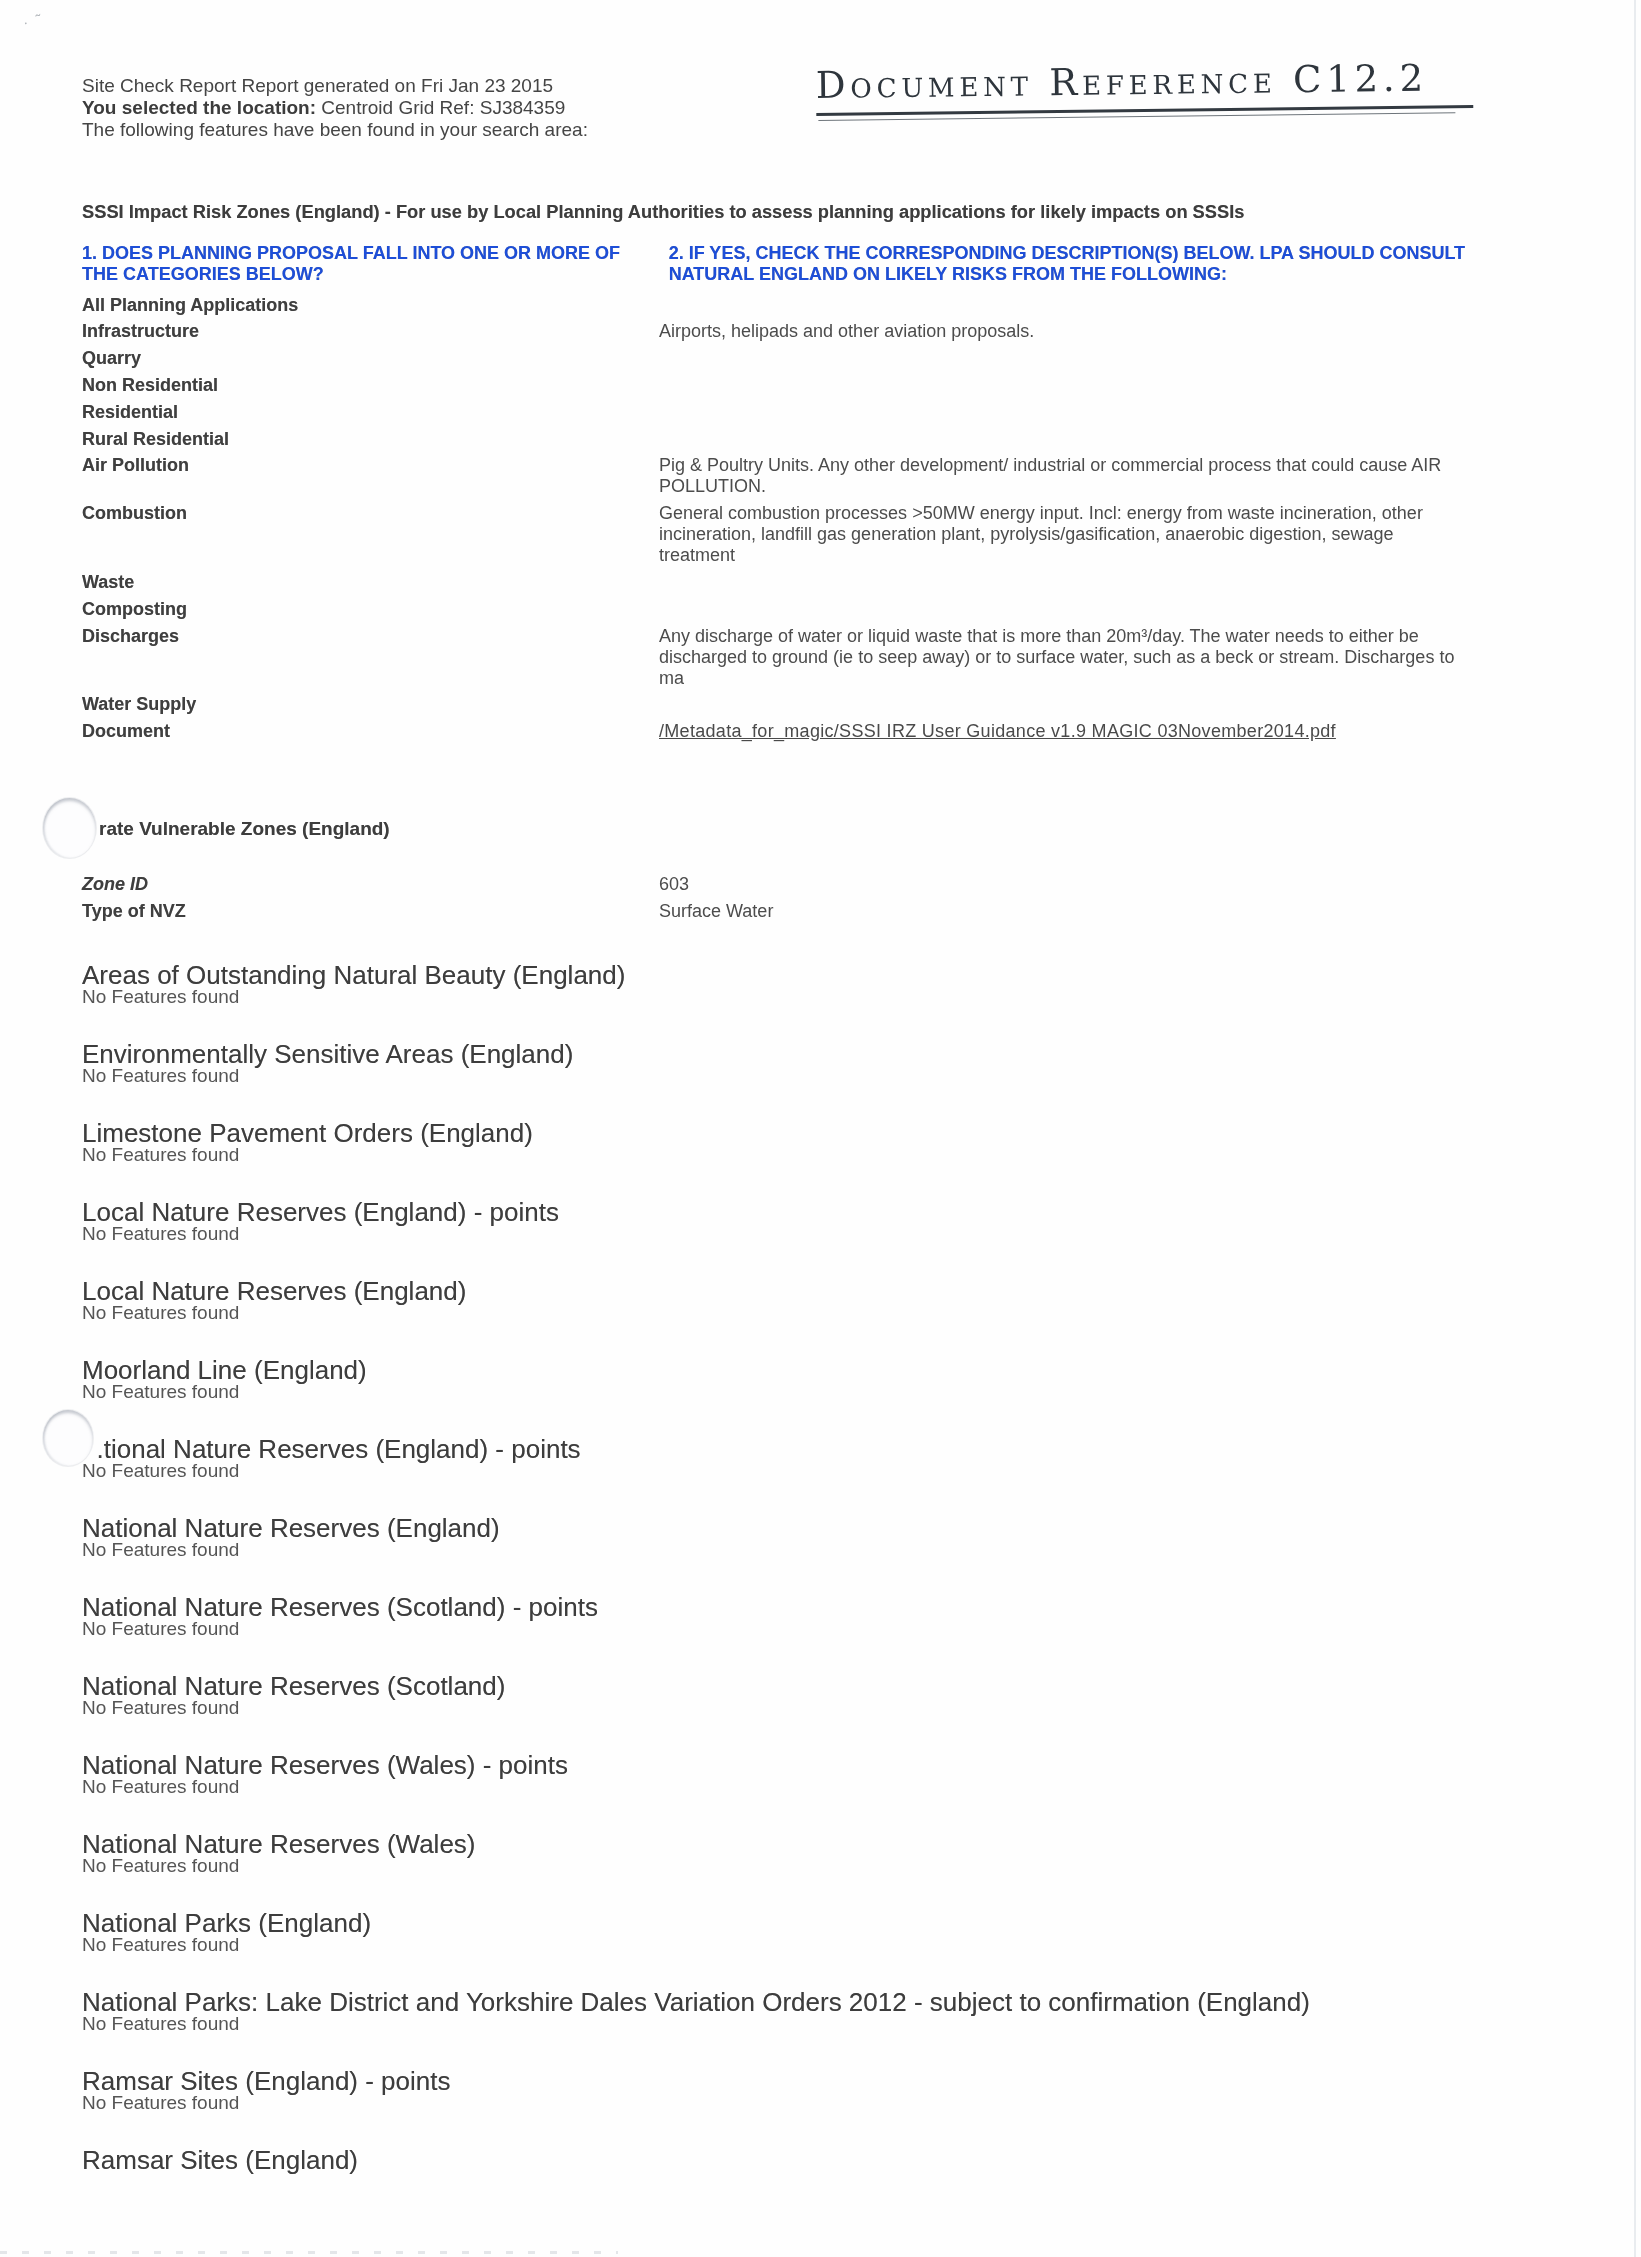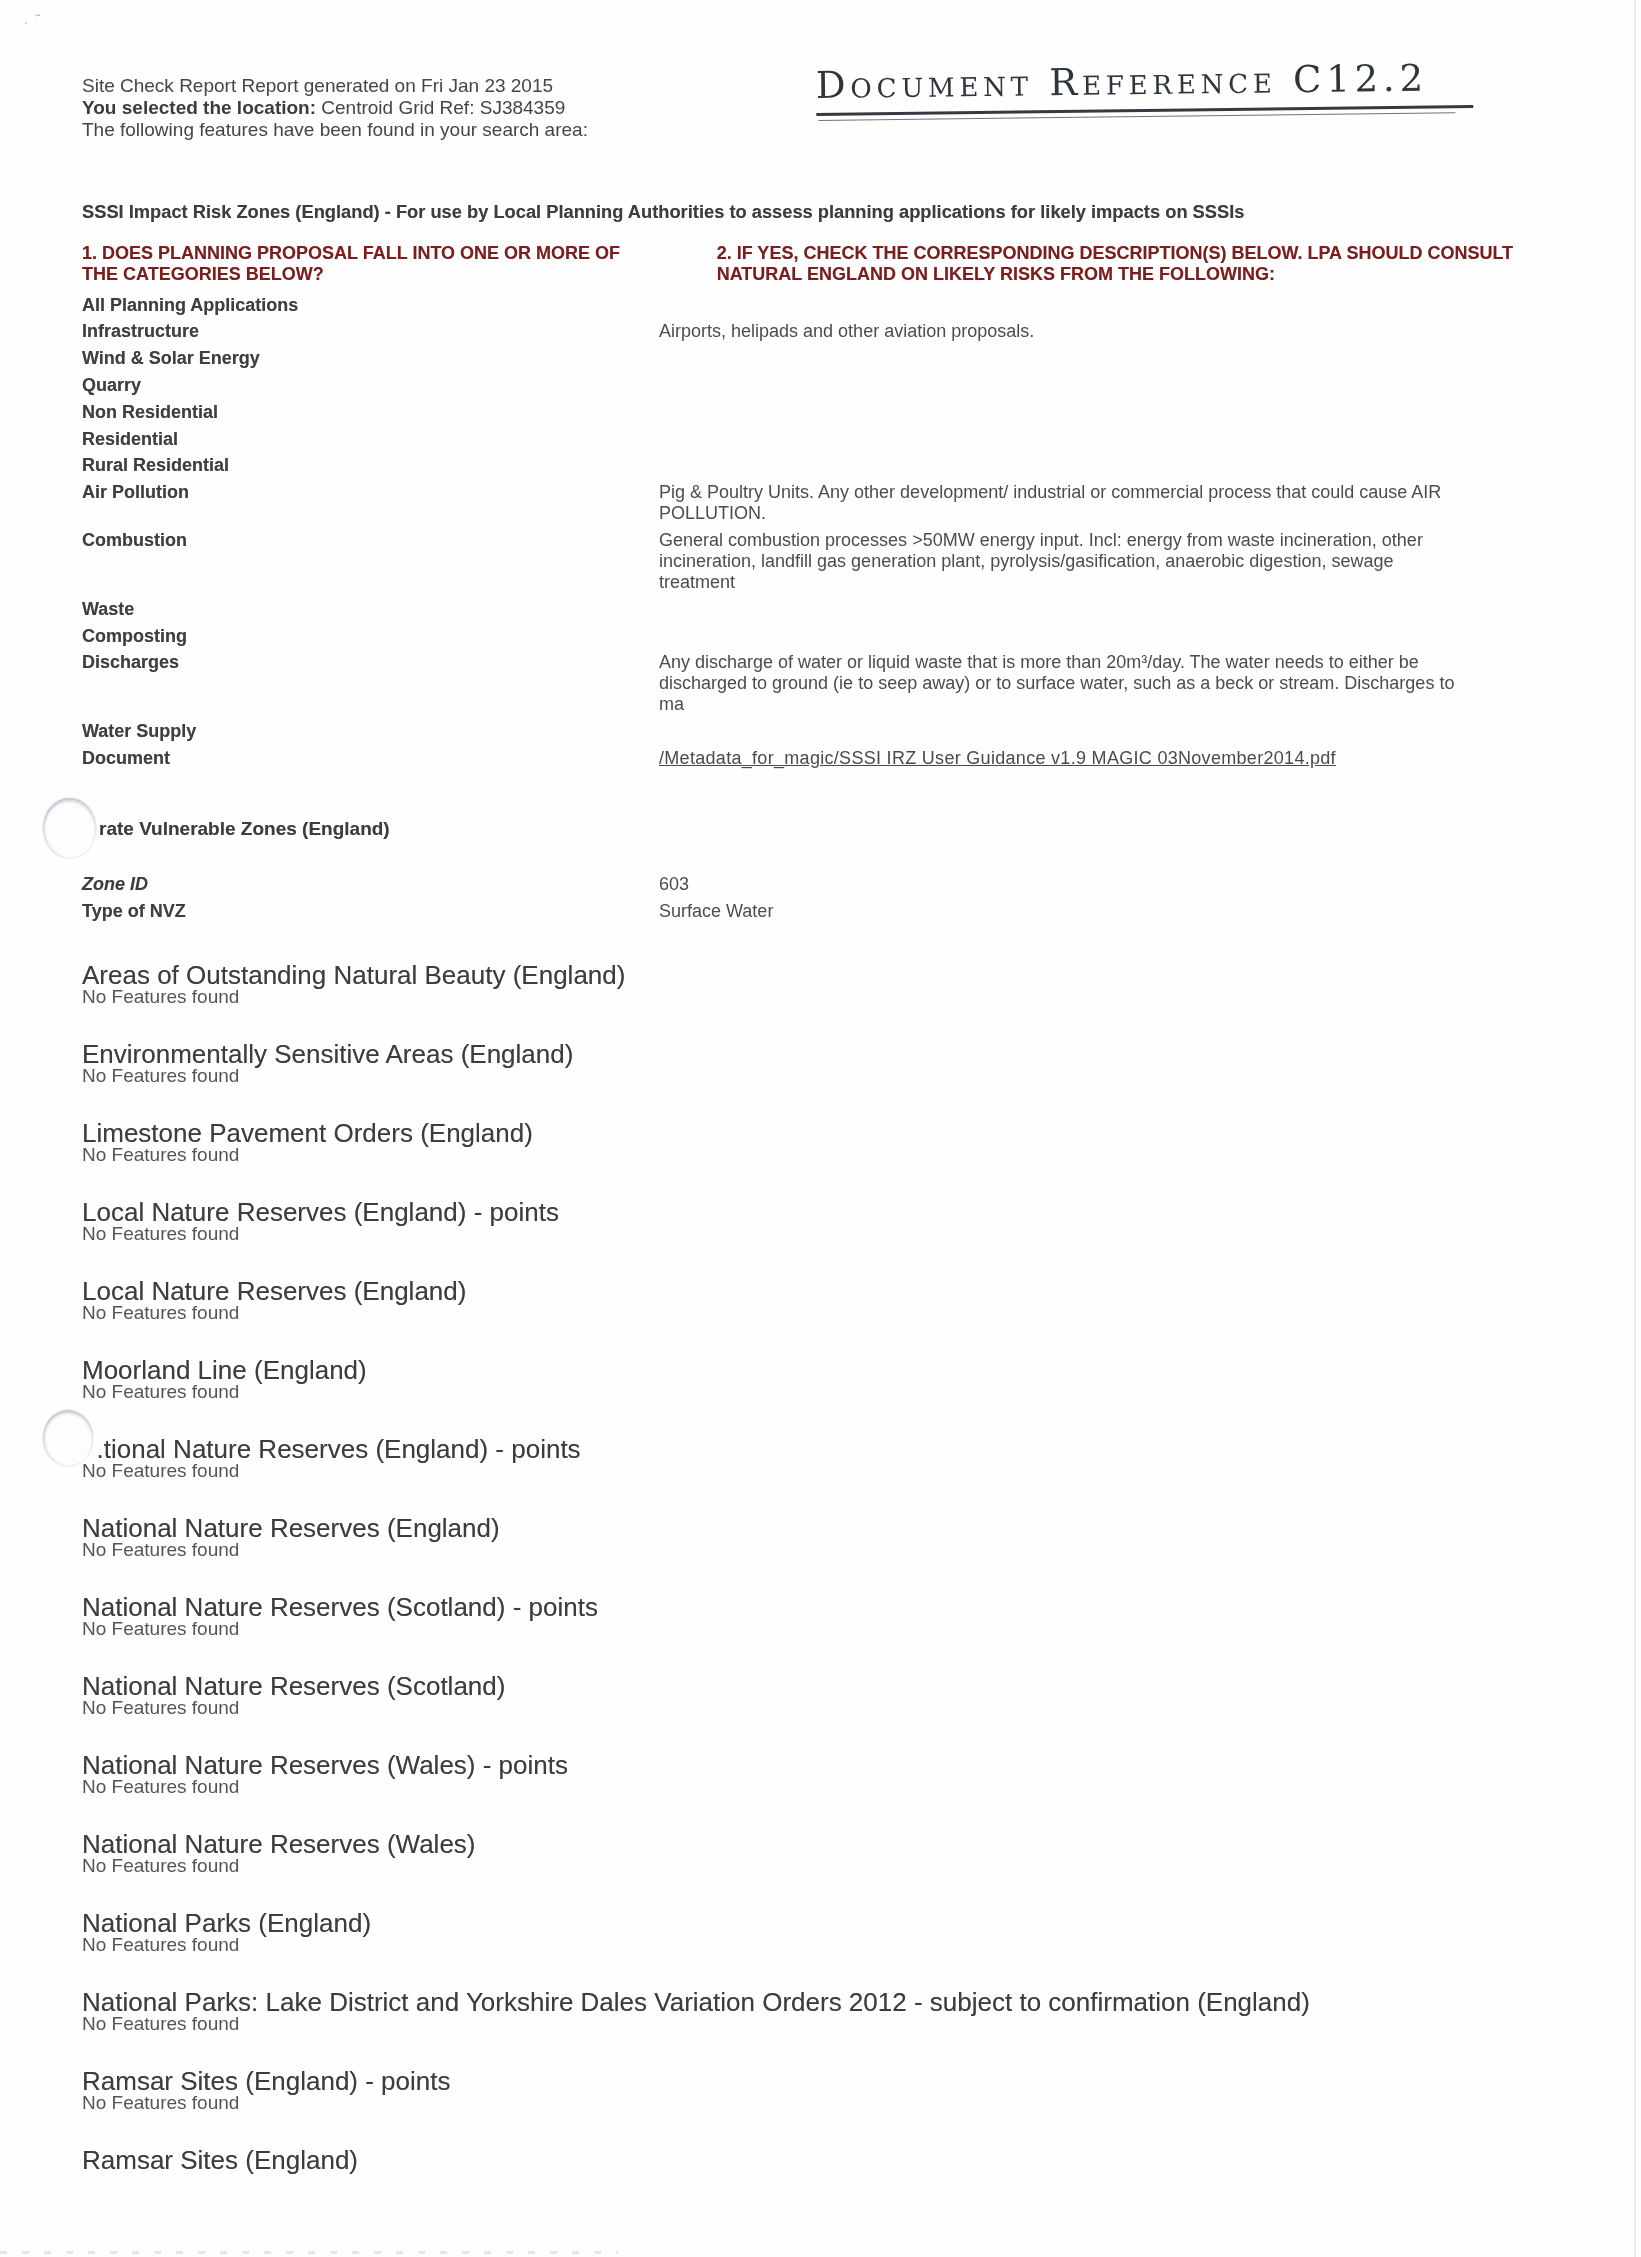--- a/index.html
+++ b/index.html
@@ -30,21 +30,21 @@
     font-size:37px;letter-spacing:4.8px;
     color:#2e353c;white-space:nowrap;
     padding-bottom:5.8px;border-bottom:3.9px solid #333a41;
   }
   .handwritten:after{content:"";position:absolute;left:1.9px;bottom:-8.7px;width:97%;height:1.9px;background:#4a525a;opacity:.8;}
 
   
   .sssi-title{position:absolute;left:82px;top:181px;width:1332px;font-size:18.3px;font-weight:bold;color:#3d3d3d;margin-top:20px;}
 
   .sssi-table{position:absolute;left:82px;top:243px;width:1487px;font-size:18px;line-height:21px;}
-  .thead{display:flex;font-weight:bold;color:#7f1d1d;margin-bottom:9.7px;gap:48px;}
+  .thead{display:flex;font-weight:bold;color:#1d4ed8;margin-bottom:9.7px;}
   .thead .c1{width:577px;padding-right:9.7px;}
   .thead .c2{width:830px;}
   .trow{display:flex;margin-bottom:5.8px;}
   .trow .cat{width:577px;font-weight:bold;color:#3f3f3f;flex:none;}
   .trow .desc{width:801px;color:#4c4c4c;}
   .doc-link{color:#4a4a4a;text-decoration:underline;letter-spacing:0.3px;}
 
   
   .nvz{position:absolute;left:0;top:803px;width:1641px;}
   .nvz-title{position:absolute;left:99px;top:15.4px;font-size:19px;font-weight:bold;color:#3d3d3d;}
@@ -89,24 +89,20 @@
       <div class="c2">2. IF YES, CHECK THE CORRESPONDING DESCRIPTION(S) BELOW. LPA SHOULD CONSULT NATURAL ENGLAND ON LIKELY RISKS FROM THE FOLLOWING:</div>
     </div>
     <div>
         <div class="trow">
           <div class="cat">All Planning Applications</div>
           <div class="desc"></div>
         </div>
         <div class="trow">
           <div class="cat">Infrastructure</div>
           <div class="desc">Airports, helipads and other aviation proposals.</div>
-        </div>
-        <div class="trow">
-          <div class="cat">Wind &amp; Solar Energy</div>
-          <div class="desc"></div>
         </div>
         <div class="trow">
           <div class="cat">Quarry</div>
           <div class="desc"></div>
         </div>
         <div class="trow">
           <div class="cat">Non Residential</div>
           <div class="desc"></div>
         </div>
         <div class="trow">

